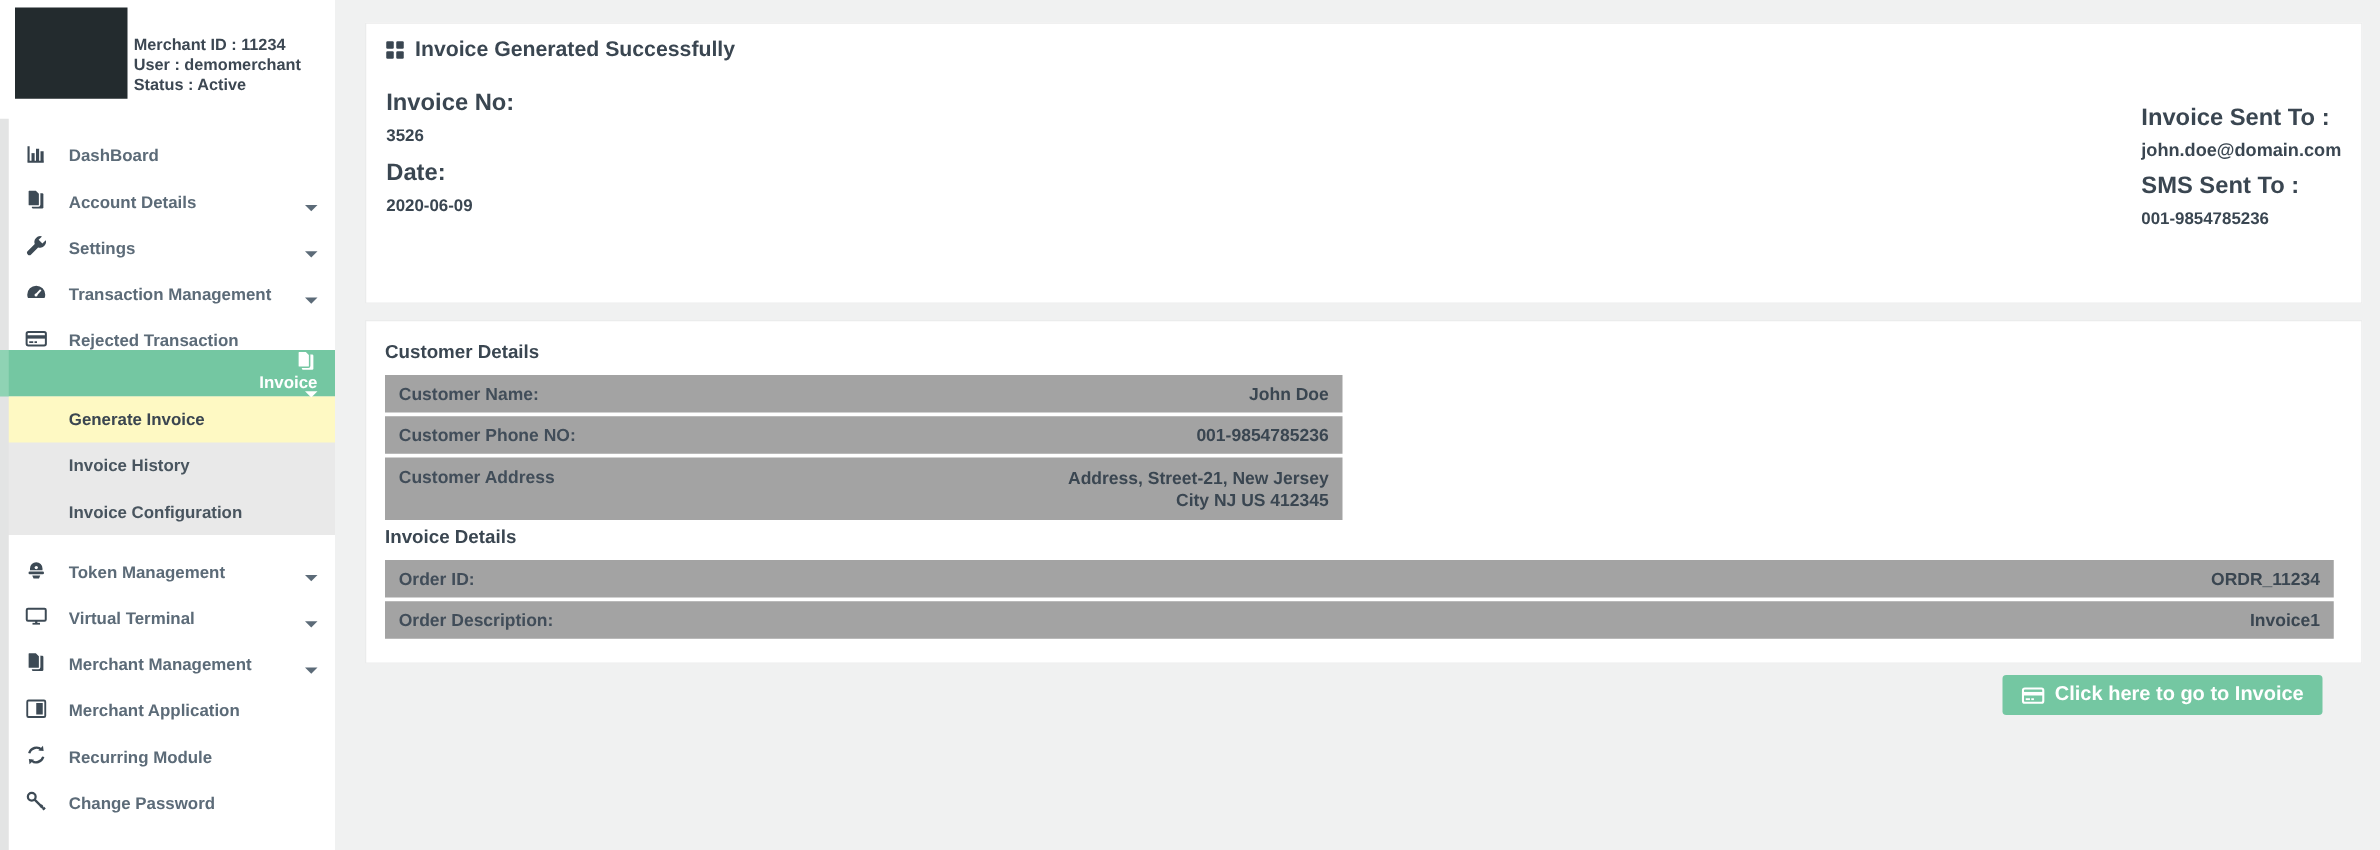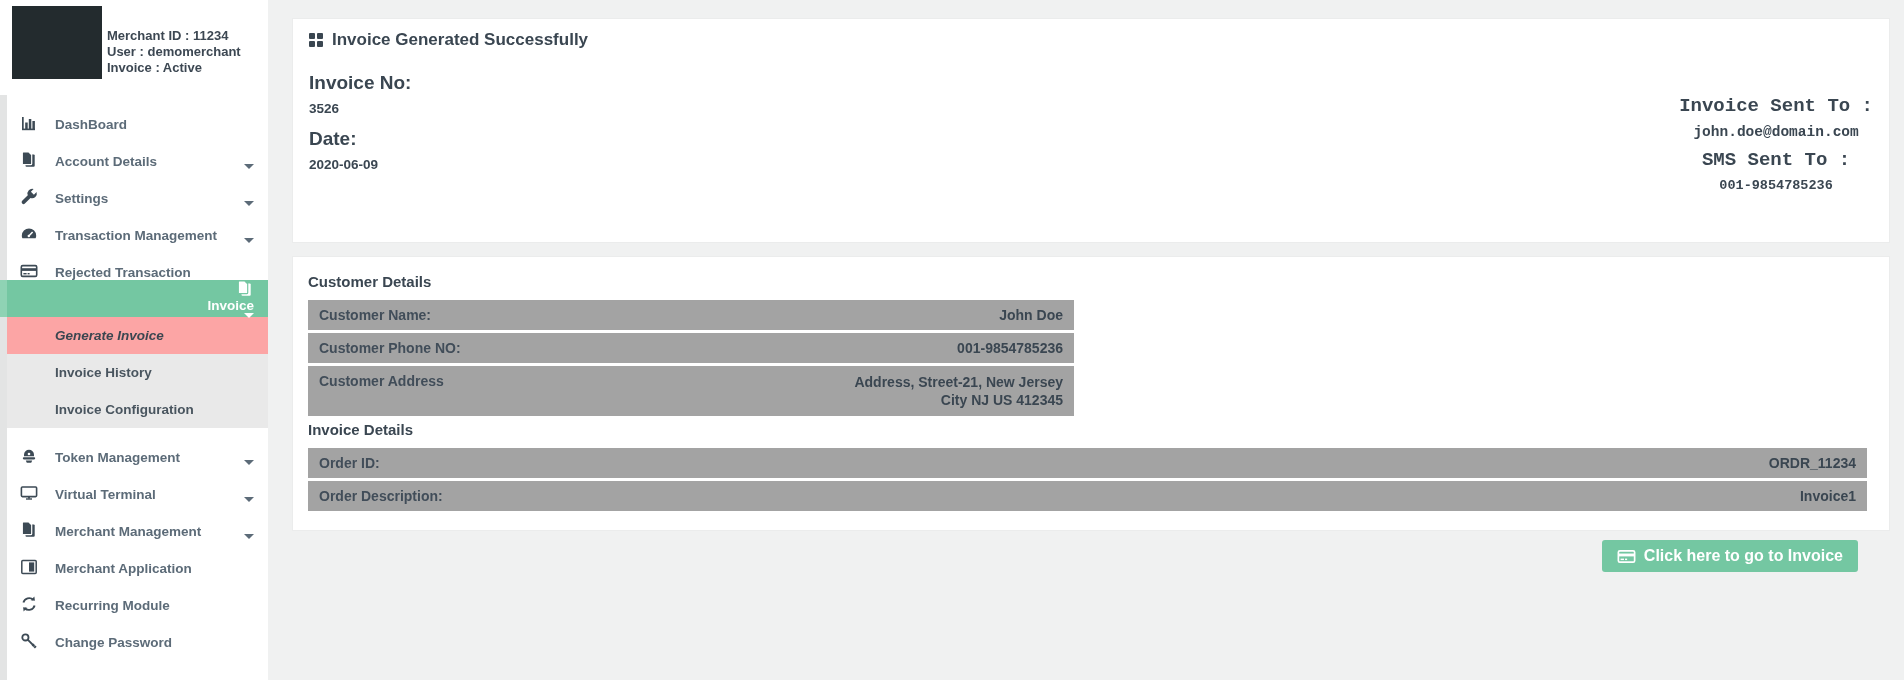--- a/index.html
+++ b/index.html
@@ -20,37 +20,37 @@
   .mi .mil { margin-left:17px; font-size:13.5px; font-weight:bold; color:#5c6b78; white-space:nowrap; }
   .mi .caret { margin-left:auto; width:0; height:0; border-left:5px solid transparent; border-right:5px solid transparent; border-top:5px solid #5c6b78; }
   .mi.active { background:#74c7a2; z-index:2;flex-direction:column; }
   .mi.active::before { content:""; position:absolute; left:0; top:0; bottom:0; width:7px; background:#8fd3b4; }
   .mi.active .mic { color:#ffffff; --sep:#74c7a2; }
   .mi.active .mil { color:#ffffff; }
   .mi.active .caret { border-top-color:#ffffff; }
 
   .submenu { background:#e9e9e9; }
   .smi { display:flex; align-items:center; height:37px; padding-left:55px; font-size:13.5px; font-weight:bold; color:#49555f; cursor:pointer; }
-  .smi.selected { background:#fca5a5; color:#3b4650;font-style:italic; }
+  .smi.selected { background:#fef9c3; color:#3b4650; }
 
   
   .main { flex:1; padding:18px 14px 0 24px; }
   .card { background:#ffffff; border:1px solid #ebecec; }
   .card-top { height:225px; padding:11px 16px; }
   .card-header { display:flex; align-items:center; }
   .grid-icon { width:14px; height:14px; display:grid; grid-template-columns:6px 6px; grid-template-rows:6px 6px; gap:2px; margin-right:9px; }
   .grid-icon i { background:#3a4651; border-radius:1px; }
   .card-title { font-size:17px; font-weight:bold; color:#3a4651; }
 
   .meta-row { display:flex; justify-content:space-between; margin-top:22px; }
   .big-label { font-size:19px; font-weight:bold; color:#3a4651; }
   .small-value { font-size:13.5px; font-weight:bold; color:#3a4651; }
   .meta-left .small-value { margin:7px 0 12px; }
   .meta-left .small-value:last-child { margin-bottom:0; }
-  .meta-right { text-align:center; margin-top:23px;font-family:Liberation Mono, monospace; }
+  .meta-right { text-align:left; margin-top:12px; }
   .meta-right .small-value { margin:7px 0 9px; font-size:14.5px; }
   .meta-right .small-value:last-child { margin-bottom:0; font-size:13.5px; }
 
   .card-details { margin-top:13px; min-height:171px; padding:14px 22px 16px 15px; display:flex;flex-direction:column; }
   .details-col { flex:1; }
   .details-col.left { max-width:766px; margin-right:33px; }
   .details-col h2 { font-size:15px; font-weight:bold; color:#3a4651; margin:2px 0 10px; }
   .trow { display:flex; justify-content:space-between; align-items:flex-start; background:#a3a3a3; padding:7px 11px; margin-bottom:3px; font-size:14px; }
   .trow .tl { font-weight:bold; color:#414d59; }
   .trow .tv { font-weight:bold; color:#3a4651; text-align:right; }
@@ -65,21 +65,21 @@
 <body>
 
 <div class="app">
 
   <aside class="sidebar">
     <div class="user-panel">
       <div class="avatar"></div>
       <div class="user-info">
         <div>Merchant ID : 11234</div>
         <div>User : demomerchant</div>
-        <div>Invoice : Active</div>
+        <div>Status : Active</div>
       </div>
     </div>
 
     <nav class="menu">
 
       <div class="mi">
         <span class="mic">
           <svg viewBox="0 0 18 18" width="18" height="18">
               <rect x="2" y="3" width="1.7" height="12" fill="currentColor"></rect>
               <rect x="5.2" y="8.5" width="2.5" height="6.5" fill="currentColor"></rect>

